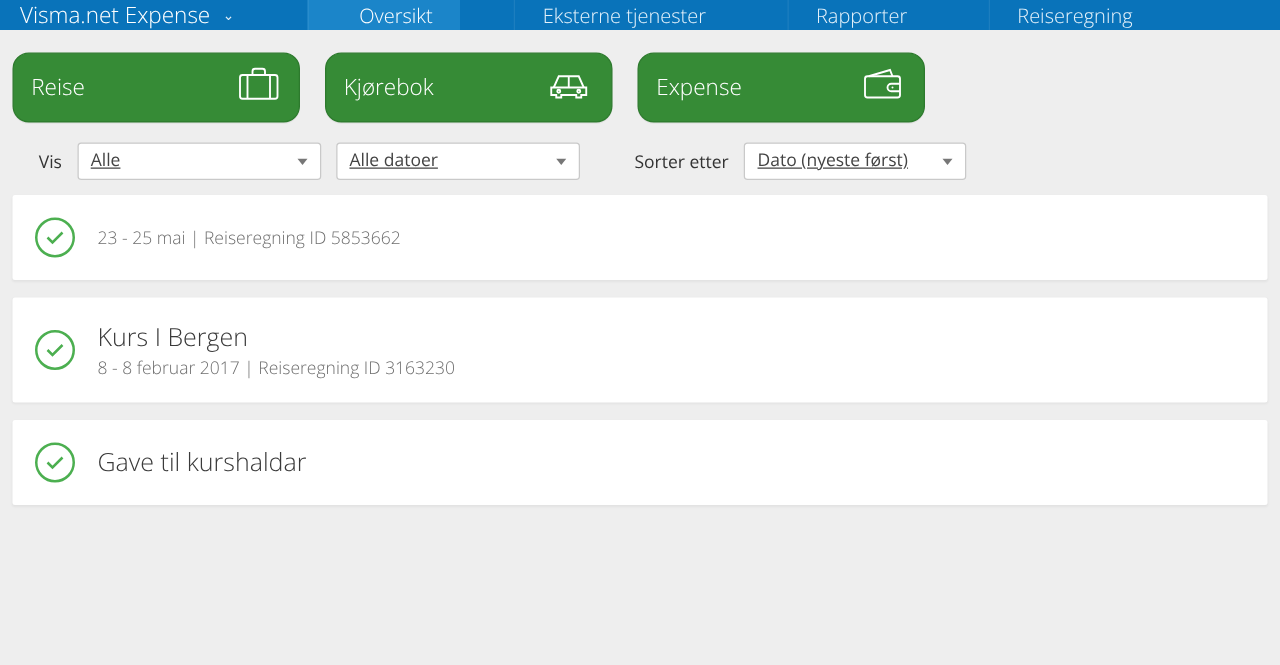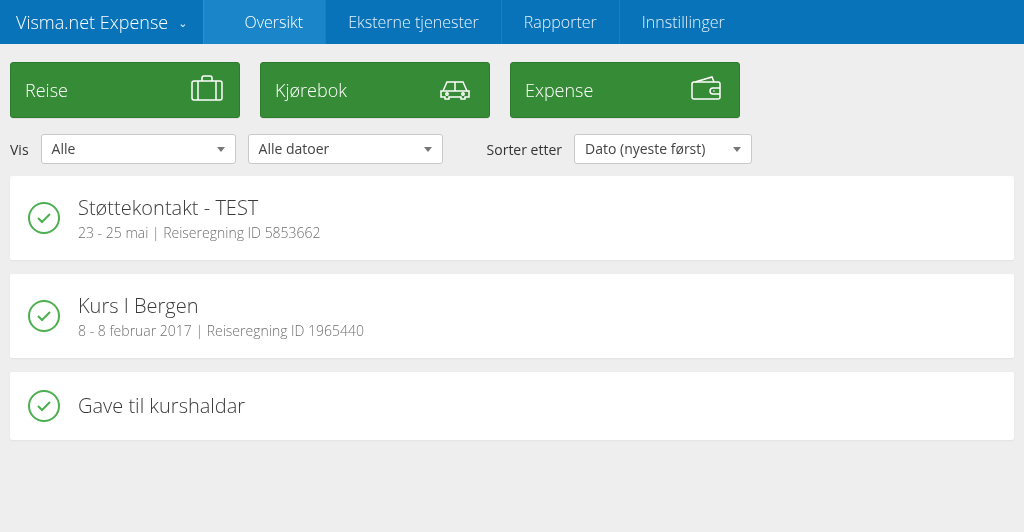--- a/index.html
+++ b/index.html
@@ -9,24 +9,25 @@
       width: 1024px;
       height: 532px;
       overflow: hidden;
       font-size: 14px;
       color: #333;
     }
 
     
     .topbar {
       background: #0973ba;
-      height: 44px;
+      height: 24px;
       display: flex;
       align-items: stretch;
       color: #fff;
+      gap: 43px;
     }
     .brand {
       display: flex;
       align-items: center;
       padding: 0 16px;
       font-size: 18px;
       font-weight: 300;
       gap: 10px;
       cursor: pointer;
     }
@@ -54,54 +55,56 @@
     .actions {
       display: flex;
       gap: 20px;
       padding: 18px 10px 12px 10px;
     }
     .tile {
       flex: 0 0 230px;
       height: 56px;
       background: #368b36;
       border: 1px solid #2d7a2d;
-      border-radius: 3px;
+      border-radius: 13px;
       color: #fff;
       display: flex;
       align-items: center;
       justify-content: space-between;
       padding: 0 14px;
       font-size: 18px;
       font-weight: 300;
       box-shadow: 0 1px 0 rgba(0,0,0,0.05);
       cursor: pointer;
     }
     .tile svg { stroke: #fff; fill: none; }
 
     
     .filters {
       display: flex;
       align-items: center;
       gap: 12px;
       padding: 4px 10px 12px 10px;
       font-size: 14px;
       color: #444;
+      margin-left: 21px;
     }
     .filters .label { font-weight: 400; color: #333; }
     .select {
       position: relative;
       background: #fff;
       border: 1px solid #c9c9c9;
       border-radius: 3px;
       height: 30px;
       line-height: 28px;
       padding: 0 46px 0 10px;
       min-width: 195px;
       color: #444;
       cursor: pointer;
+      text-decoration: underline;
     }
     .select::after {
       content: "";
       position: absolute;
       right: 10px;
       top: 12px;
       border-left: 4px solid transparent;
       border-right: 4px solid transparent;
       border-top: 5px solid #777;
     }
@@ -152,21 +155,21 @@
   <div class="nav-item active">
     <span>Oversikt</span>
   </div>
   <div class="nav-item">
     <span>Eksterne tjenester</span>
   </div>
   <div class="nav-item">
     <span>Rapporter</span>
   </div>
   <div class="nav-item">
-    <span>Innstillinger</span>
+    <span>Reiseregning</span>
   </div>
 </div>
 
 <div class="actions">
   <div class="tile">
     <span>Reise</span>
     <span>
       <svg width="36" height="30" viewBox="0 0 36 30" stroke-width="1.5">
         <rect x="3" y="8" width="30" height="19" rx="2"></rect>
         <path d="M13 8 V5 a2 2 0 0 1 2 -2 h6 a2 2 0 0 1 2 2 V8"></path>
@@ -217,34 +220,33 @@
 
 <div class="list">
 
   <div class="card">
     <div class="status-icon">
       <svg width="18" height="18" viewBox="0 0 18 18" stroke-width="2" fill="none">
           <path d="M3 9 l4 4 l8 -8"></path>
         </svg>
     </div>
     <div class="card-text">
-      <div class="title">Støttekontakt - TEST</div>
       <div class="sub">23 - 25 mai | Reiseregning ID 5853662</div>
     </div>
   </div>
 
   <div class="card">
     <div class="status-icon">
       <svg width="18" height="18" viewBox="0 0 18 18" stroke-width="2" fill="none">
           <path d="M3 9 l4 4 l8 -8"></path>
         </svg>
     </div>
     <div class="card-text">
       <div class="title">Kurs I Bergen</div>
-      <div class="sub">8 - 8 februar 2017 | Reiseregning ID 1965440</div>
+      <div class="sub">8 - 8 februar 2017 | Reiseregning ID 3163230</div>
     </div>
   </div>
 
 
   <div class="card">
     <div class="status-icon">
       <svg width="18" height="18" viewBox="0 0 18 18" stroke-width="2" fill="none">
           <path d="M3 9 l4 4 l8 -8"></path>
         </svg>
     </div>

